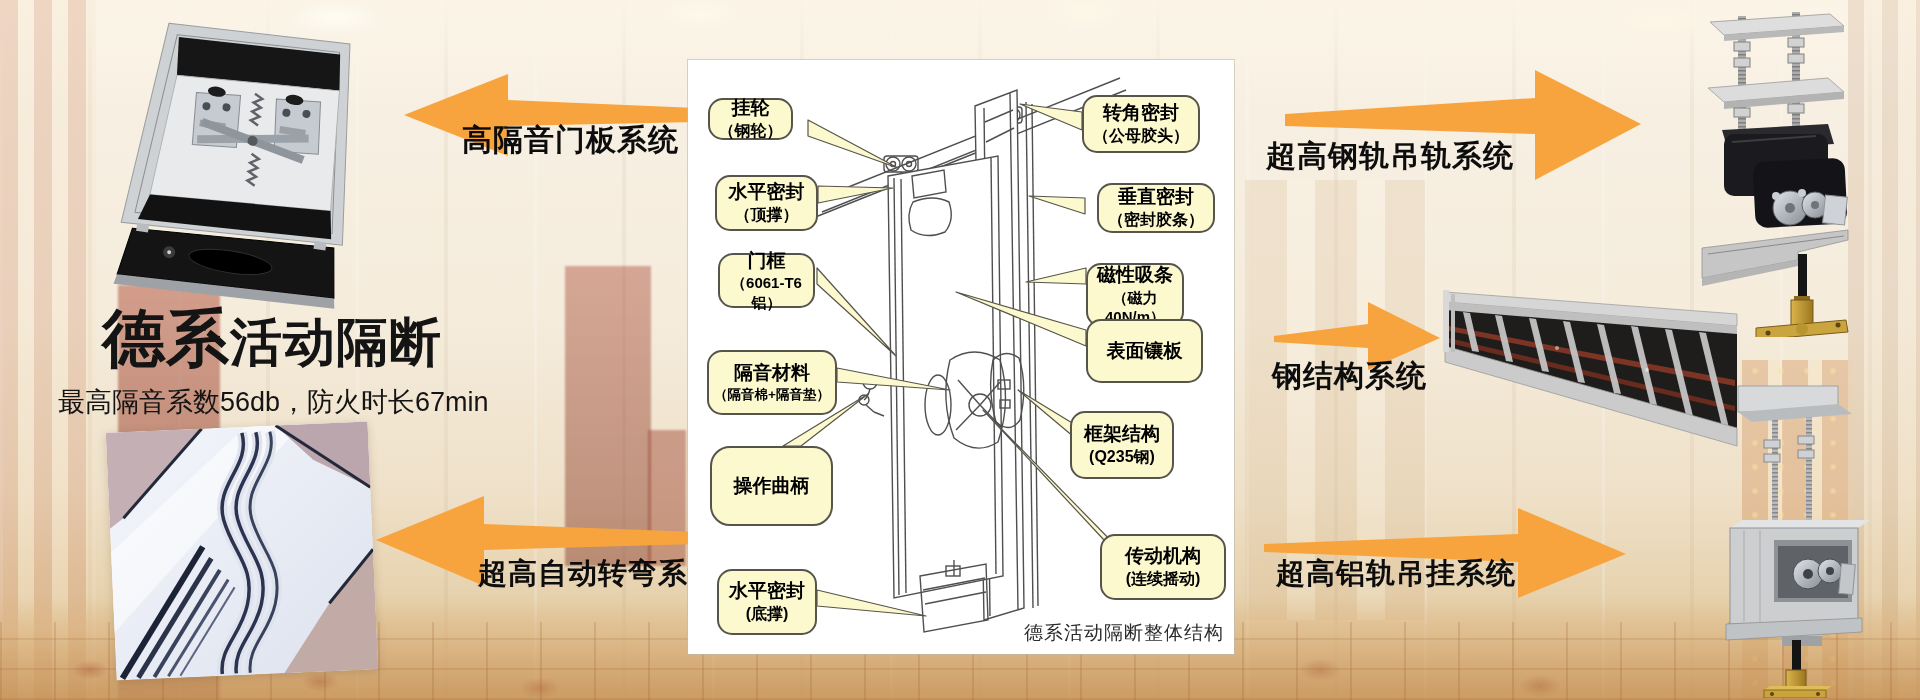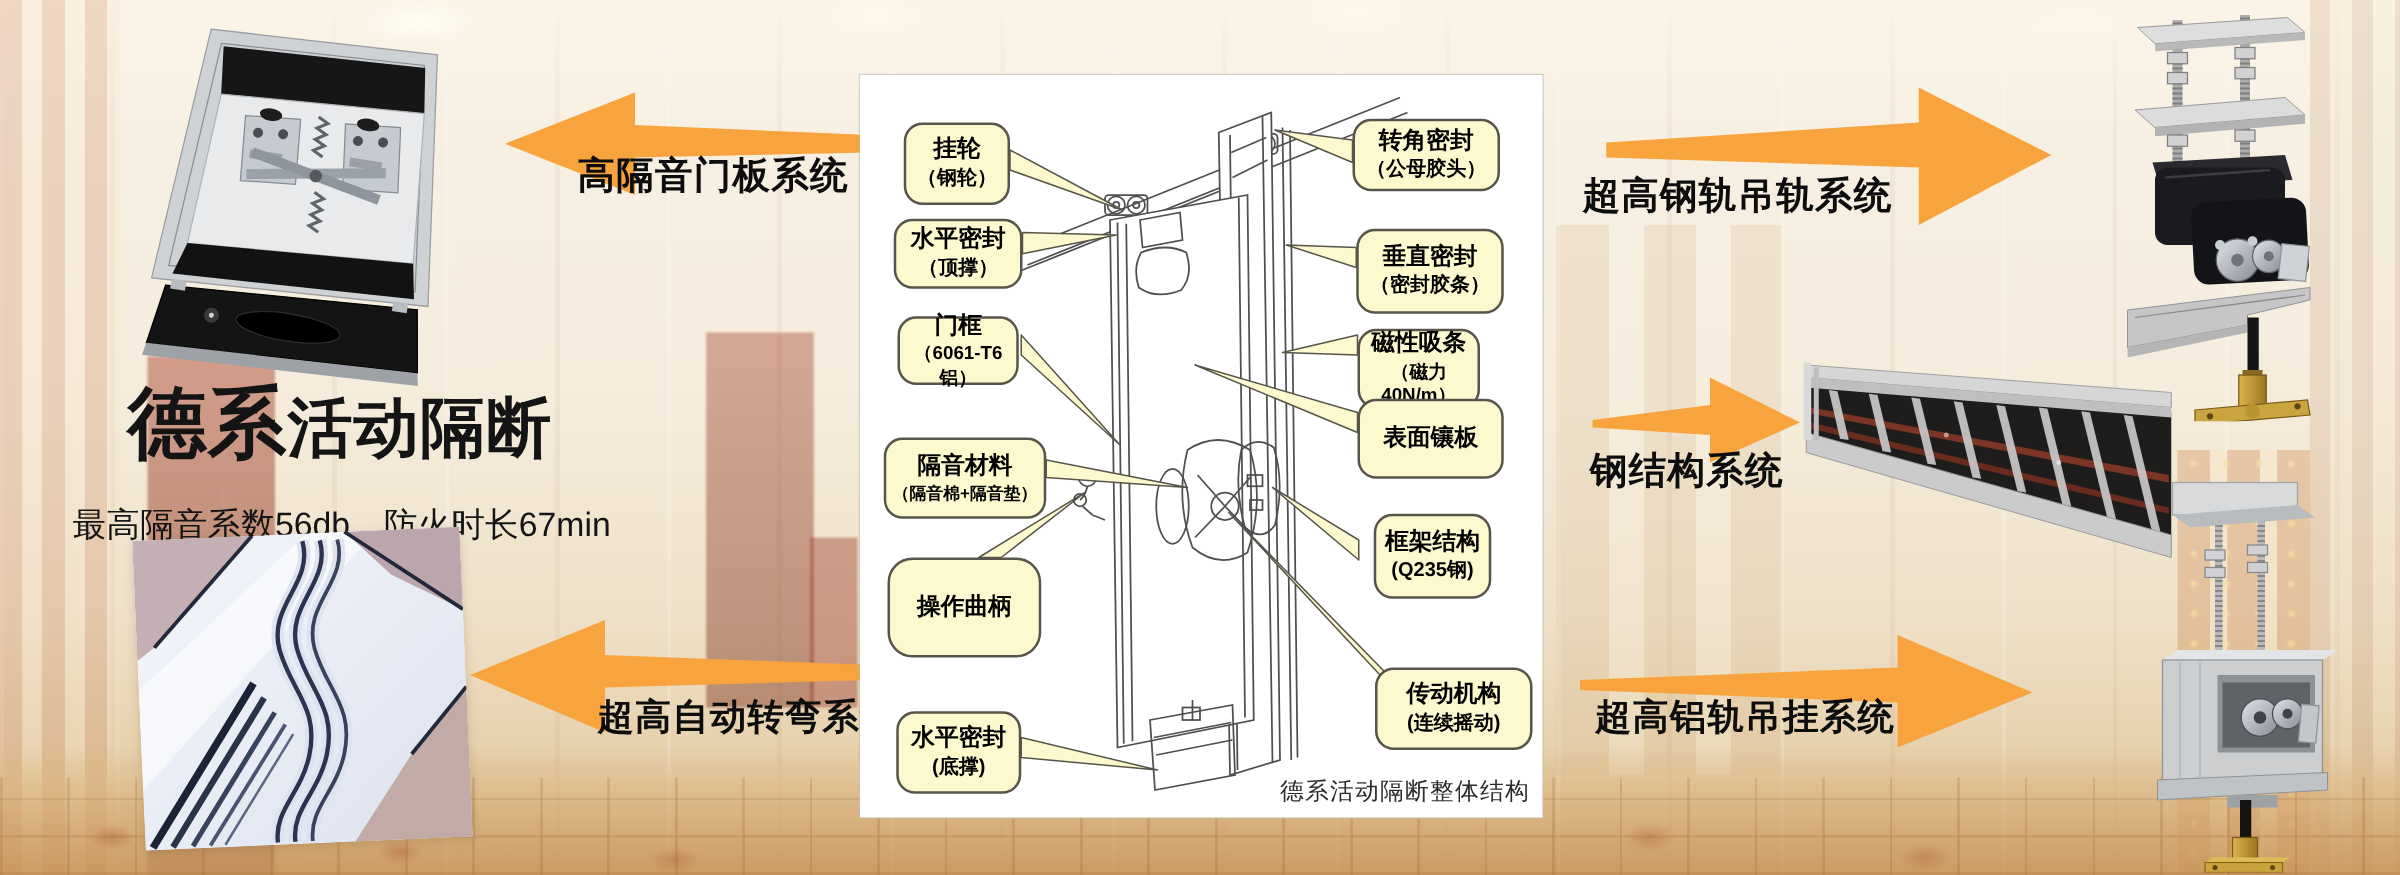--- a/index.html
+++ b/index.html
@@ -44,21 +44,21 @@
       radial-gradient(26px 14px at 320px 52px,rgba(168,84,46,.45),rgba(168,84,46,0) 70%),
       radial-gradient(28px 15px at 540px 58px,rgba(168,84,46,.4),rgba(168,84,46,0) 70%),
       radial-gradient(30px 16px at 1320px 40px,rgba(168,84,46,.42),rgba(168,84,46,0) 70%),
       radial-gradient(30px 16px at 1540px 56px,rgba(168,84,46,.4),rgba(168,84,46,0) 70%);}
 
   
   .headline{left:58px;top:296px;width:500px;color:#141414;}
   .headline .titleline{display:flex;align-items:baseline;padding-left:44px;white-space:nowrap;}
   .headline .brand{font-size:63px;font-weight:bold;letter-spacing:1px;}
   .headline .product{font-size:52px;font-weight:700;letter-spacing:1px;}
-  .headline .subtitle{margin-top:20px;font-size:27px;font-weight:400;white-space:nowrap;}
+  .headline .subtitle{margin-top:2px;font-size:27px;font-weight:400;white-space:nowrap;}
 
   
   .arrow-shape{fill:var(--color-arrow,#F8A43E);}
   .syslabel{position:absolute;font-size:30px;font-weight:bold;color:#0d0d0d;white-space:nowrap;letter-spacing:1px;}
 
   
   .panel{left:688px;top:60px;width:546px;height:594px;background:#ffffff;box-shadow:0 0 0 1px rgba(190,185,170,.6);}
   .callout{position:absolute;display:flex;flex-direction:column;justify-content:center;align-items:center;
     background:var(--color-callout_fill,#FCF9CF);border:2px solid var(--color-callout_border,#57554B);
     border-radius:15px;color:#000;font-weight:bold;text-align:center;line-height:1.3;z-index:3;}
@@ -364,21 +364,21 @@
         <polygon class="tail" points="129,530 129,546 238,556"></polygon>
         <polygon class="tail" points="394,52 394,70 332,44"></polygon>
         <polygon class="tail" points="397,138 397,154 341,136"></polygon>
         <polygon class="tail" points="398,208 398,224 338,222"></polygon>
         <polygon class="tail" points="398,270 398,286 268,232"></polygon>
         <polygon class="tail" points="399,372 399,388 330,330"></polygon>
         <polygon class="tail" points="416,480 434,492 295,350"></polygon>
       </g>
     </svg>
 
-    <div class="callout" style="left:35px;top:38px;width:85px;height:66px">
+    <div class="callout" style="left:20px;top:38px;width:85px;height:42px">
       <div class="l1">挂轮</div>
       <div class="l2">（钢轮）</div>
     </div>
     <div class="callout" style="left:27px;top:115px;width:103px;height:56px">
       <div class="l1">水平密封</div>
       <div class="l2">（顶撑）</div>
     </div>
     <div class="callout small2" style="left:30px;top:193px;width:97px;height:55px">
       <div class="l1">门框</div>
       <div class="l2">（6061-T6铝）</div>
@@ -393,33 +393,33 @@
     </div>
     <div class="callout" style="left:29px;top:509px;width:100px;height:66px">
       <div class="l1">水平密封</div>
       <div class="l2">(底撑)</div>
     </div>
 
     <div class="callout" style="left:394px;top:35px;width:118px;height:58px">
       <div class="l1">转角密封</div>
       <div class="l2">（公母胶头）</div>
     </div>
-    <div class="callout" style="left:397px;top:123px;width:118px;height:68px">
+    <div class="callout" style="left:409px;top:123px;width:118px;height:50px">
       <div class="l1">垂直密封</div>
       <div class="l2">（密封胶条）</div>
     </div>
     <div class="callout small2" style="left:398px;top:203px;width:98px;height:64px">
       <div class="l1">磁性吸条</div>
       <div class="l2">（磁力40N/m）</div>
     </div>
     <div class="callout" style="left:398px;top:259px;width:117px;height:64px">
       <div class="l1">表面镶板</div>
 
     </div>
-    <div class="callout" style="left:411px;top:351px;width:94px;height:68px">
+    <div class="callout" style="left:382px;top:351px;width:104px;height:68px">
       <div class="l1">框架结构</div>
       <div class="l2">(Q235钢)</div>
     </div>
     <div class="callout" style="left:412px;top:474px;width:126px;height:66px">
       <div class="l1">传动机构</div>
       <div class="l2">(连续摇动)</div>
     </div>
 
     <div class="caption">德系活动隔断整体结构</div>
   </div>

